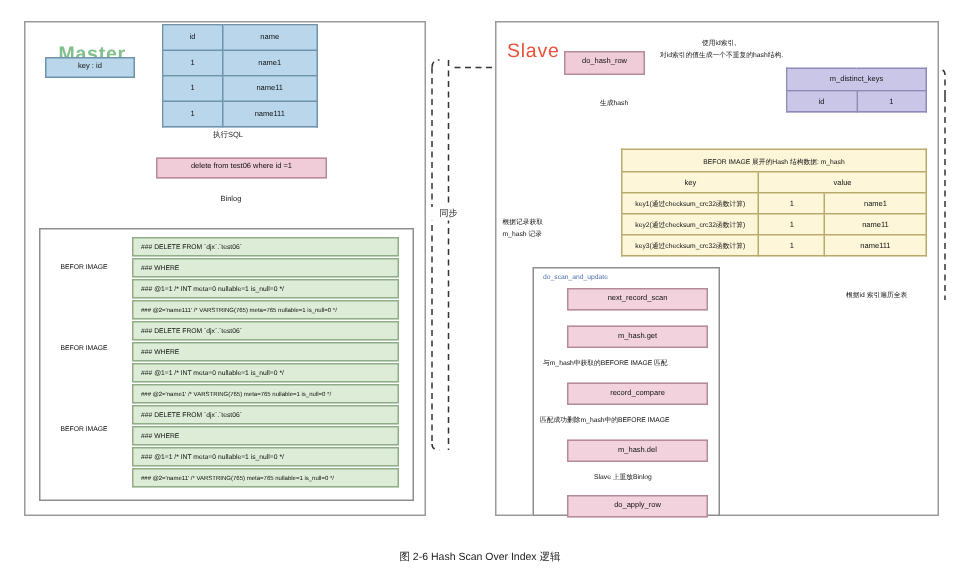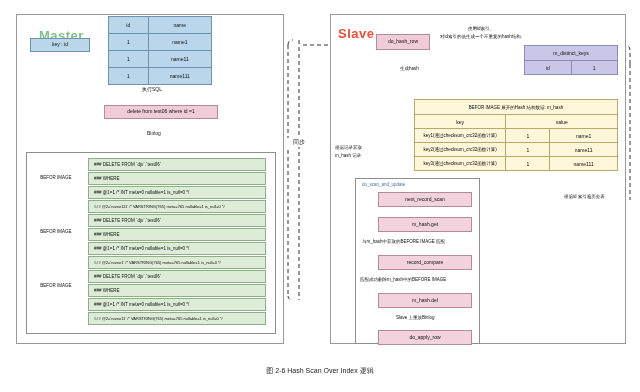--- a/index.html
+++ b/index.html
@@ -7,21 +7,21 @@
        font-family:"Liberation Sans","DejaVu Sans",sans-serif;color:#111;}
   .canvas{position:absolute;left:0;top:0;width:640px;height:392px;}
   .abs{position:absolute;box-sizing:border-box;}
 
   
   .panel{border:1px solid #9a9a9a;background:#fff;}
   .panel-inner{border:1px solid #8e8e8e;background:#fff;}
 
   
   .title-master{font-size:13px;font-weight:bold;color:#7fc08a;letter-spacing:.5px;}
-  .title-slave{font-size:13px;font-weight:bold;color:#e8503a;letter-spacing:.5px;}
+  .title-slave{font-size:13px;font-weight:normal;color:#e8503a;letter-spacing:.5px;}
 
   
   .box{border:1px solid #7a7a7a;display:flex;align-items:center;justify-content:center;
        text-align:center;line-height:1.1;}
   .blue{background:#b9d6ea;border-color:#6f93ab;}
   .pink{background:#f0ccd8;border-color:#b58a9b;}
   .pink2{background:#f2d2dd;border-color:#b58a9b;}
 
   
   .tbl{border-collapse:collapse;position:absolute;}

